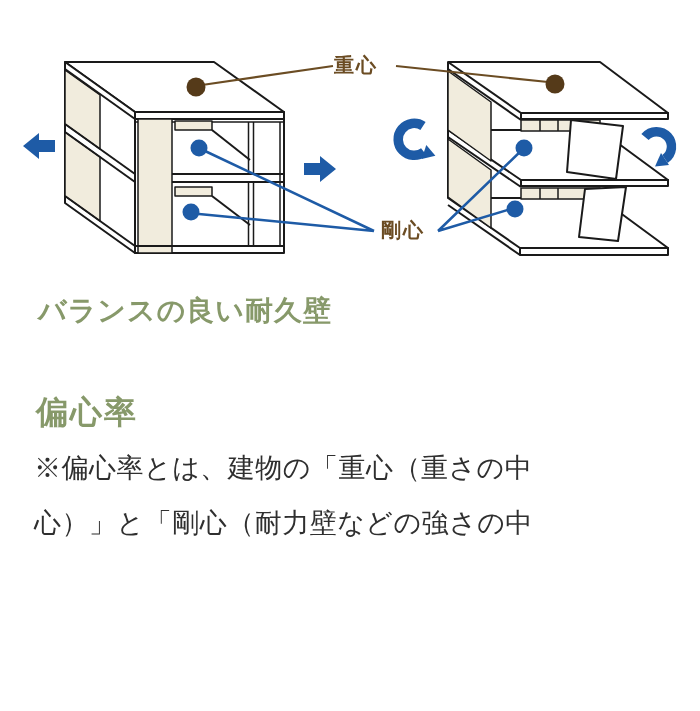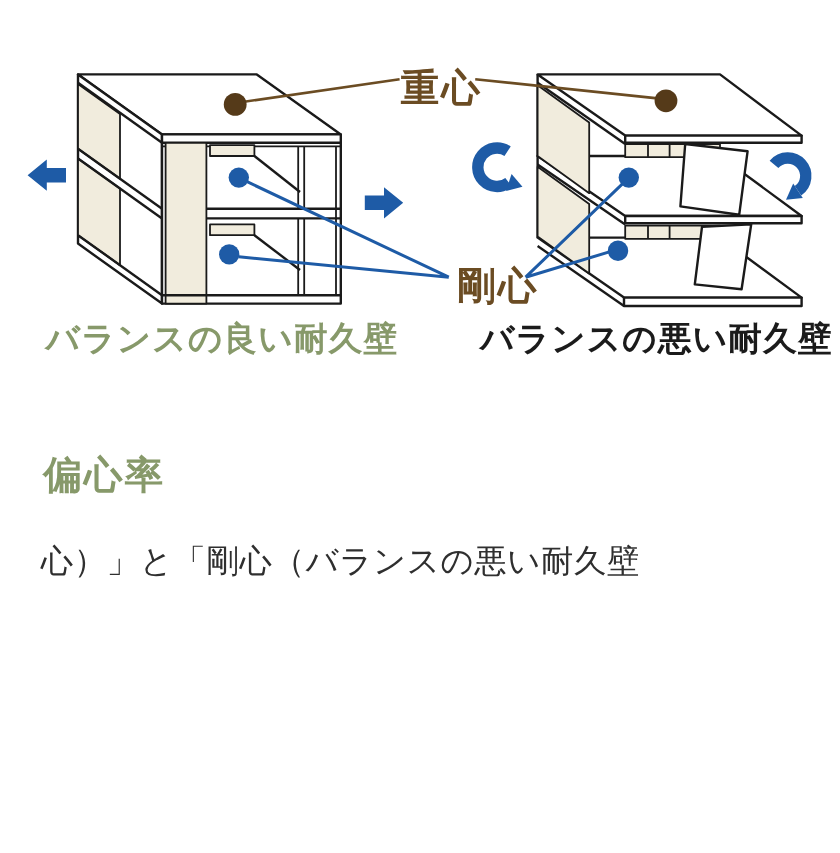--- a/index.html
+++ b/index.html
@@ -23,33 +23,33 @@
   .cream-shape{fill:var(--panel-cream);stroke:var(--outline);stroke-width:1.5;stroke-linejoin:round;}
   .edge{stroke:var(--outline);stroke-width:2;fill:none;}
   .edge-thin{stroke:var(--outline);stroke-width:1.5;fill:none;}
   .blue-fill{fill:var(--accent-blue);}
   .brown-fill{fill:var(--dot-brown);}
   .blue-line{stroke:var(--accent-blue);stroke-width:2.5;fill:none;}
   .brown-line{stroke:var(--brown);stroke-width:2.2;fill:none;}
   .blue-arc{stroke:var(--accent-blue);stroke-width:9.5;fill:none;}
   
   .anno-label{
-    position:absolute;font-size:32px;font-weight:600;color:var(--brown);
+    position:absolute;font-size:20px;font-weight:600;color:var(--brown);
     letter-spacing:2px;white-space:nowrap;
   }
   .cg-label{left:334px;top:52px;}
   .cr-label{left:381px;top:217px;}
   .caption{
-    position:absolute;top:264px;width:292px;text-align:center;
+    position:absolute;top:292px;width:292px;text-align:center;
     font-size:28px;font-weight:600;letter-spacing:1px;white-space:nowrap;
   }
   .caption-left{left:38px;color:var(--accent-green);}
   .caption-right{left:400px;color:var(--caption-dark);}
   .section-heading{
-    position:absolute;left:36px;top:348px;
+    position:absolute;left:36px;top:364px;
     font-size:32px;font-weight:700;color:var(--accent-green);letter-spacing:2px;
   }
   .section-body{
     position:absolute;left:34px;top:441px;color:var(--text-dark);
   }
   .body-line{
     font-size:27px;line-height:55px;letter-spacing:0.5px;white-space:nowrap;
   }
 </style>
 </head>
@@ -156,21 +156,21 @@
         <path class="blue-arc" d="M645,137 A15,15 0 1 1 665,159"></path>
         <polygon class="blue-fill" points="655,166.5 669,165 661,153"></polygon>
       </g>
     </g>
   </svg>
 
   <span class="anno-label cg-label">重心</span>
   <span class="anno-label cr-label">剛心</span>
 
   <div class="caption caption-left">バランスの良い耐久壁</div>
-  <div class="caption caption-right">バランスの悪い耐久壁</div>
 
   <h2 class="section-heading">偏心率</h2>
 
   <div class="section-body">
-    <div class="body-line">心）」と「剛心（バランスの悪い耐久壁</div>
+    <div class="body-line">※偏心率とは、建物の「重心（重さの中</div>
+    <div class="body-line">心）」と「剛心（耐力壁などの強さの中</div>
   </div>
 
 </div>
 
 </body></html>

